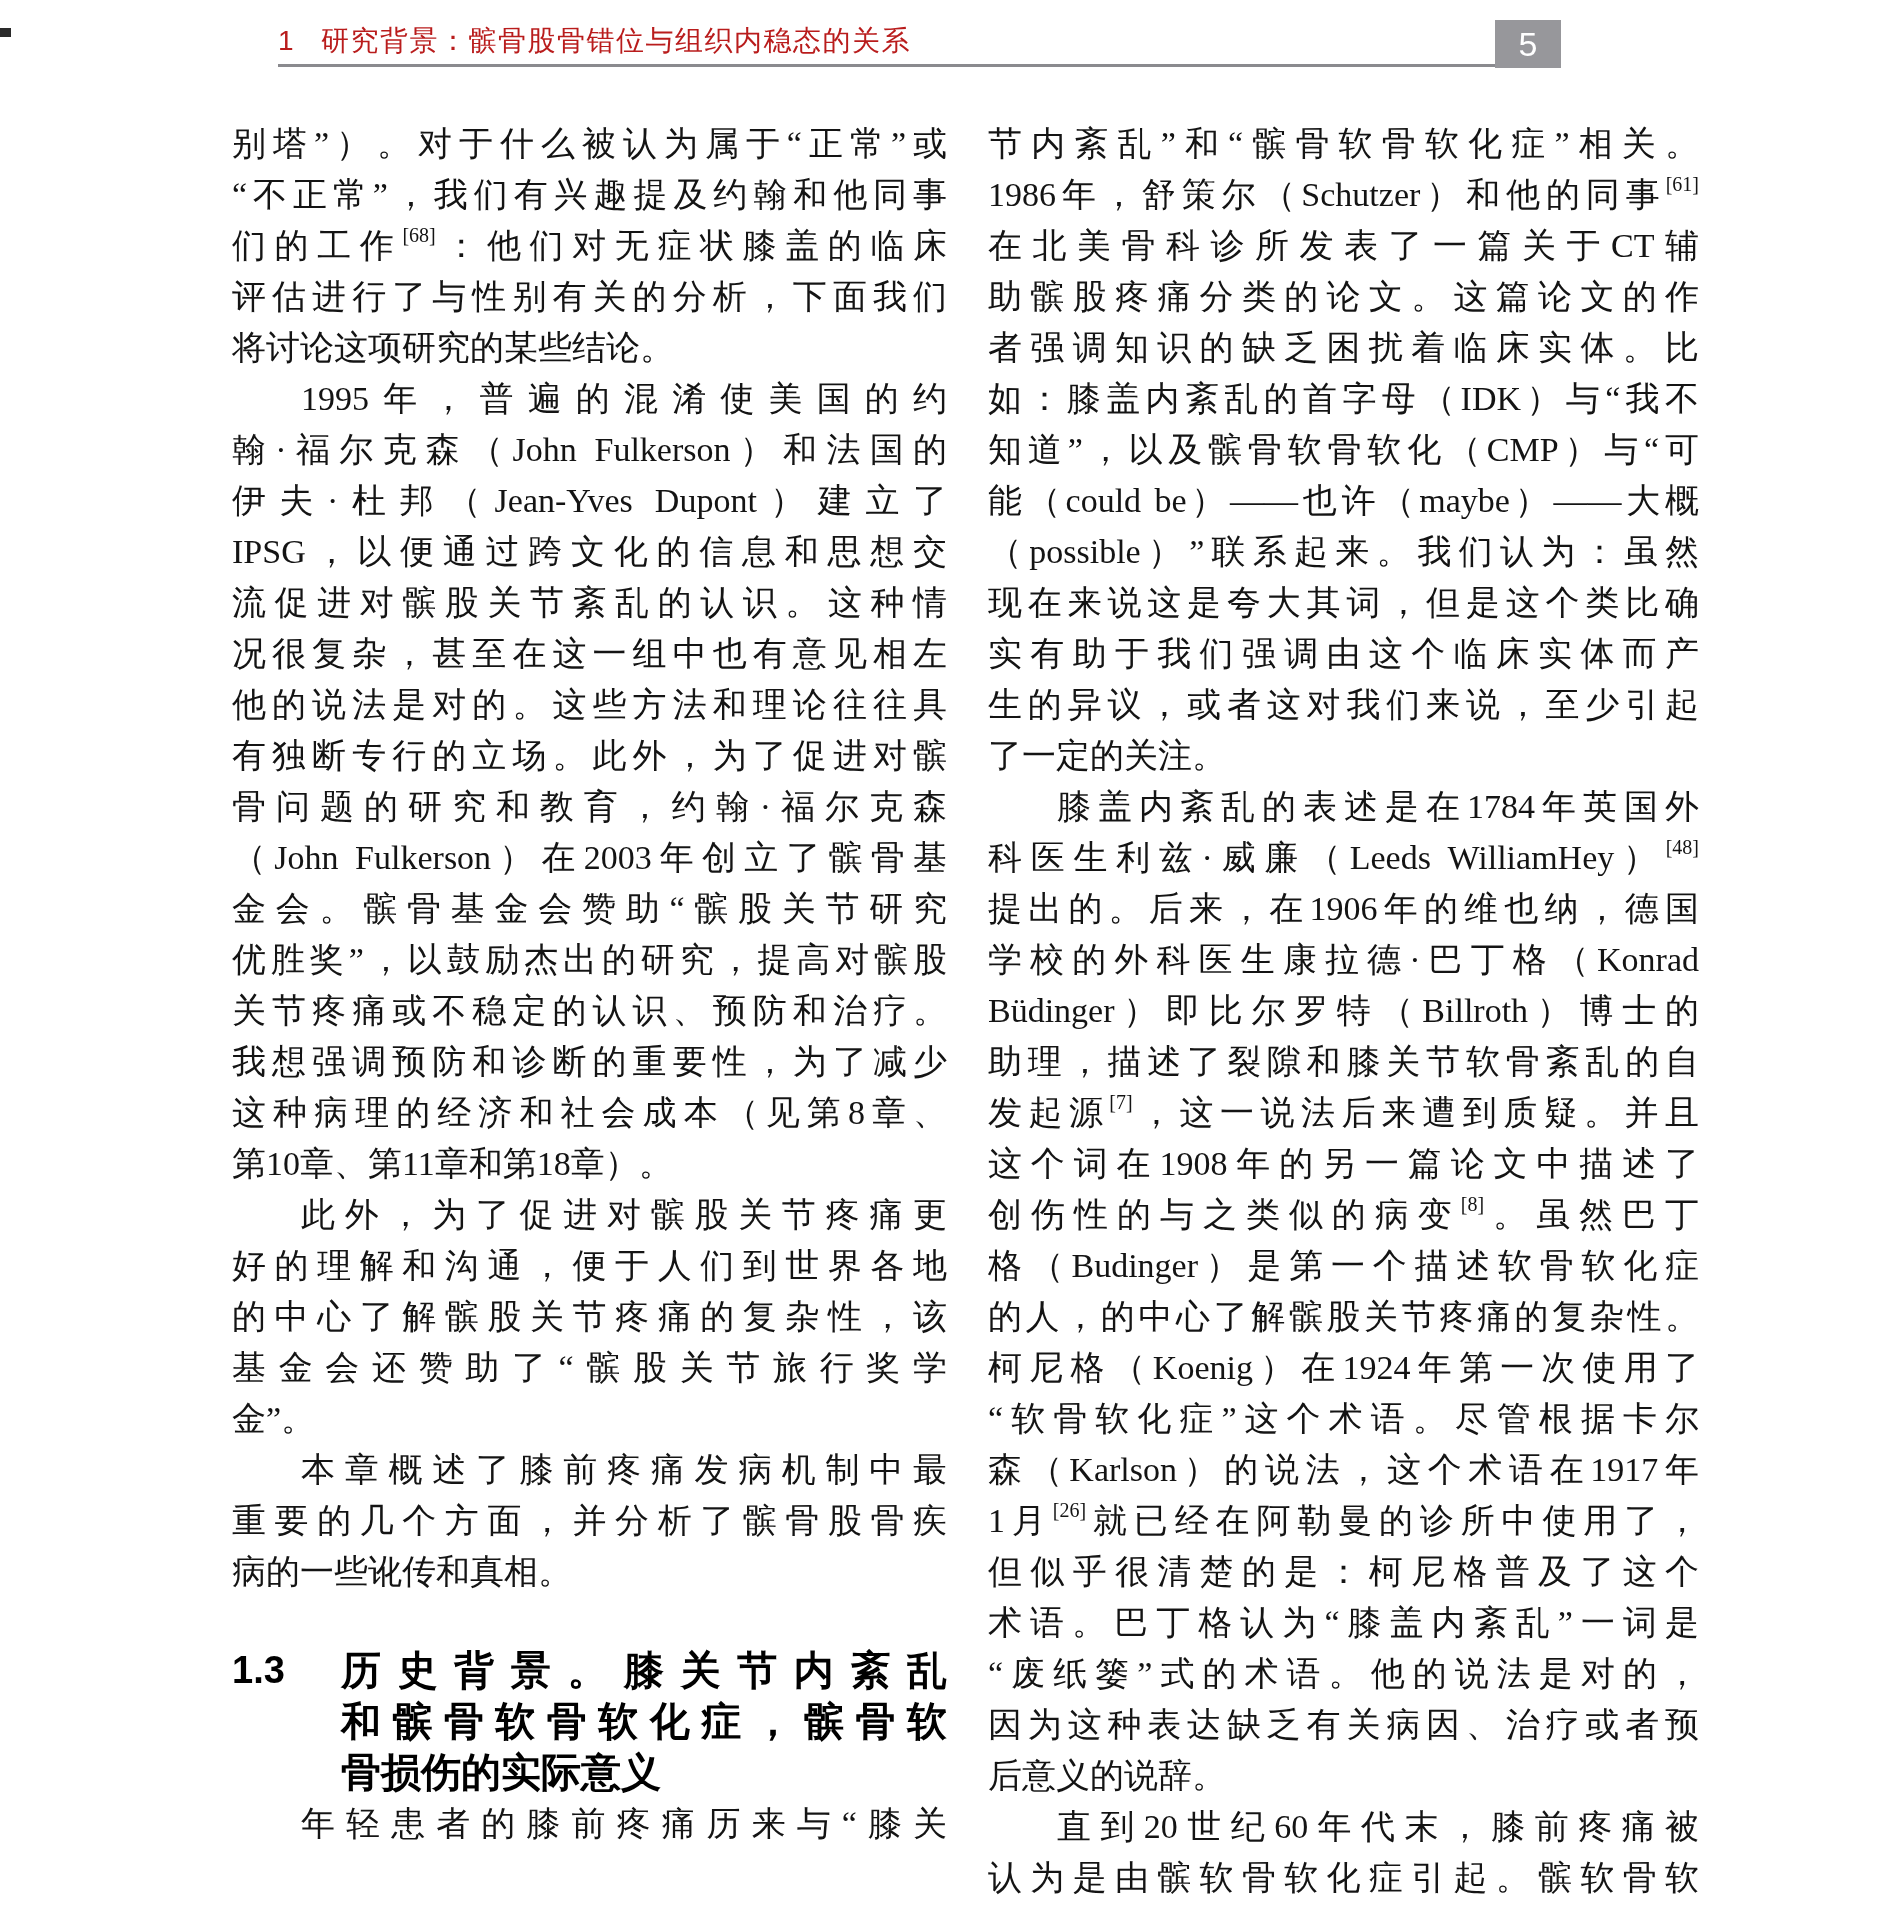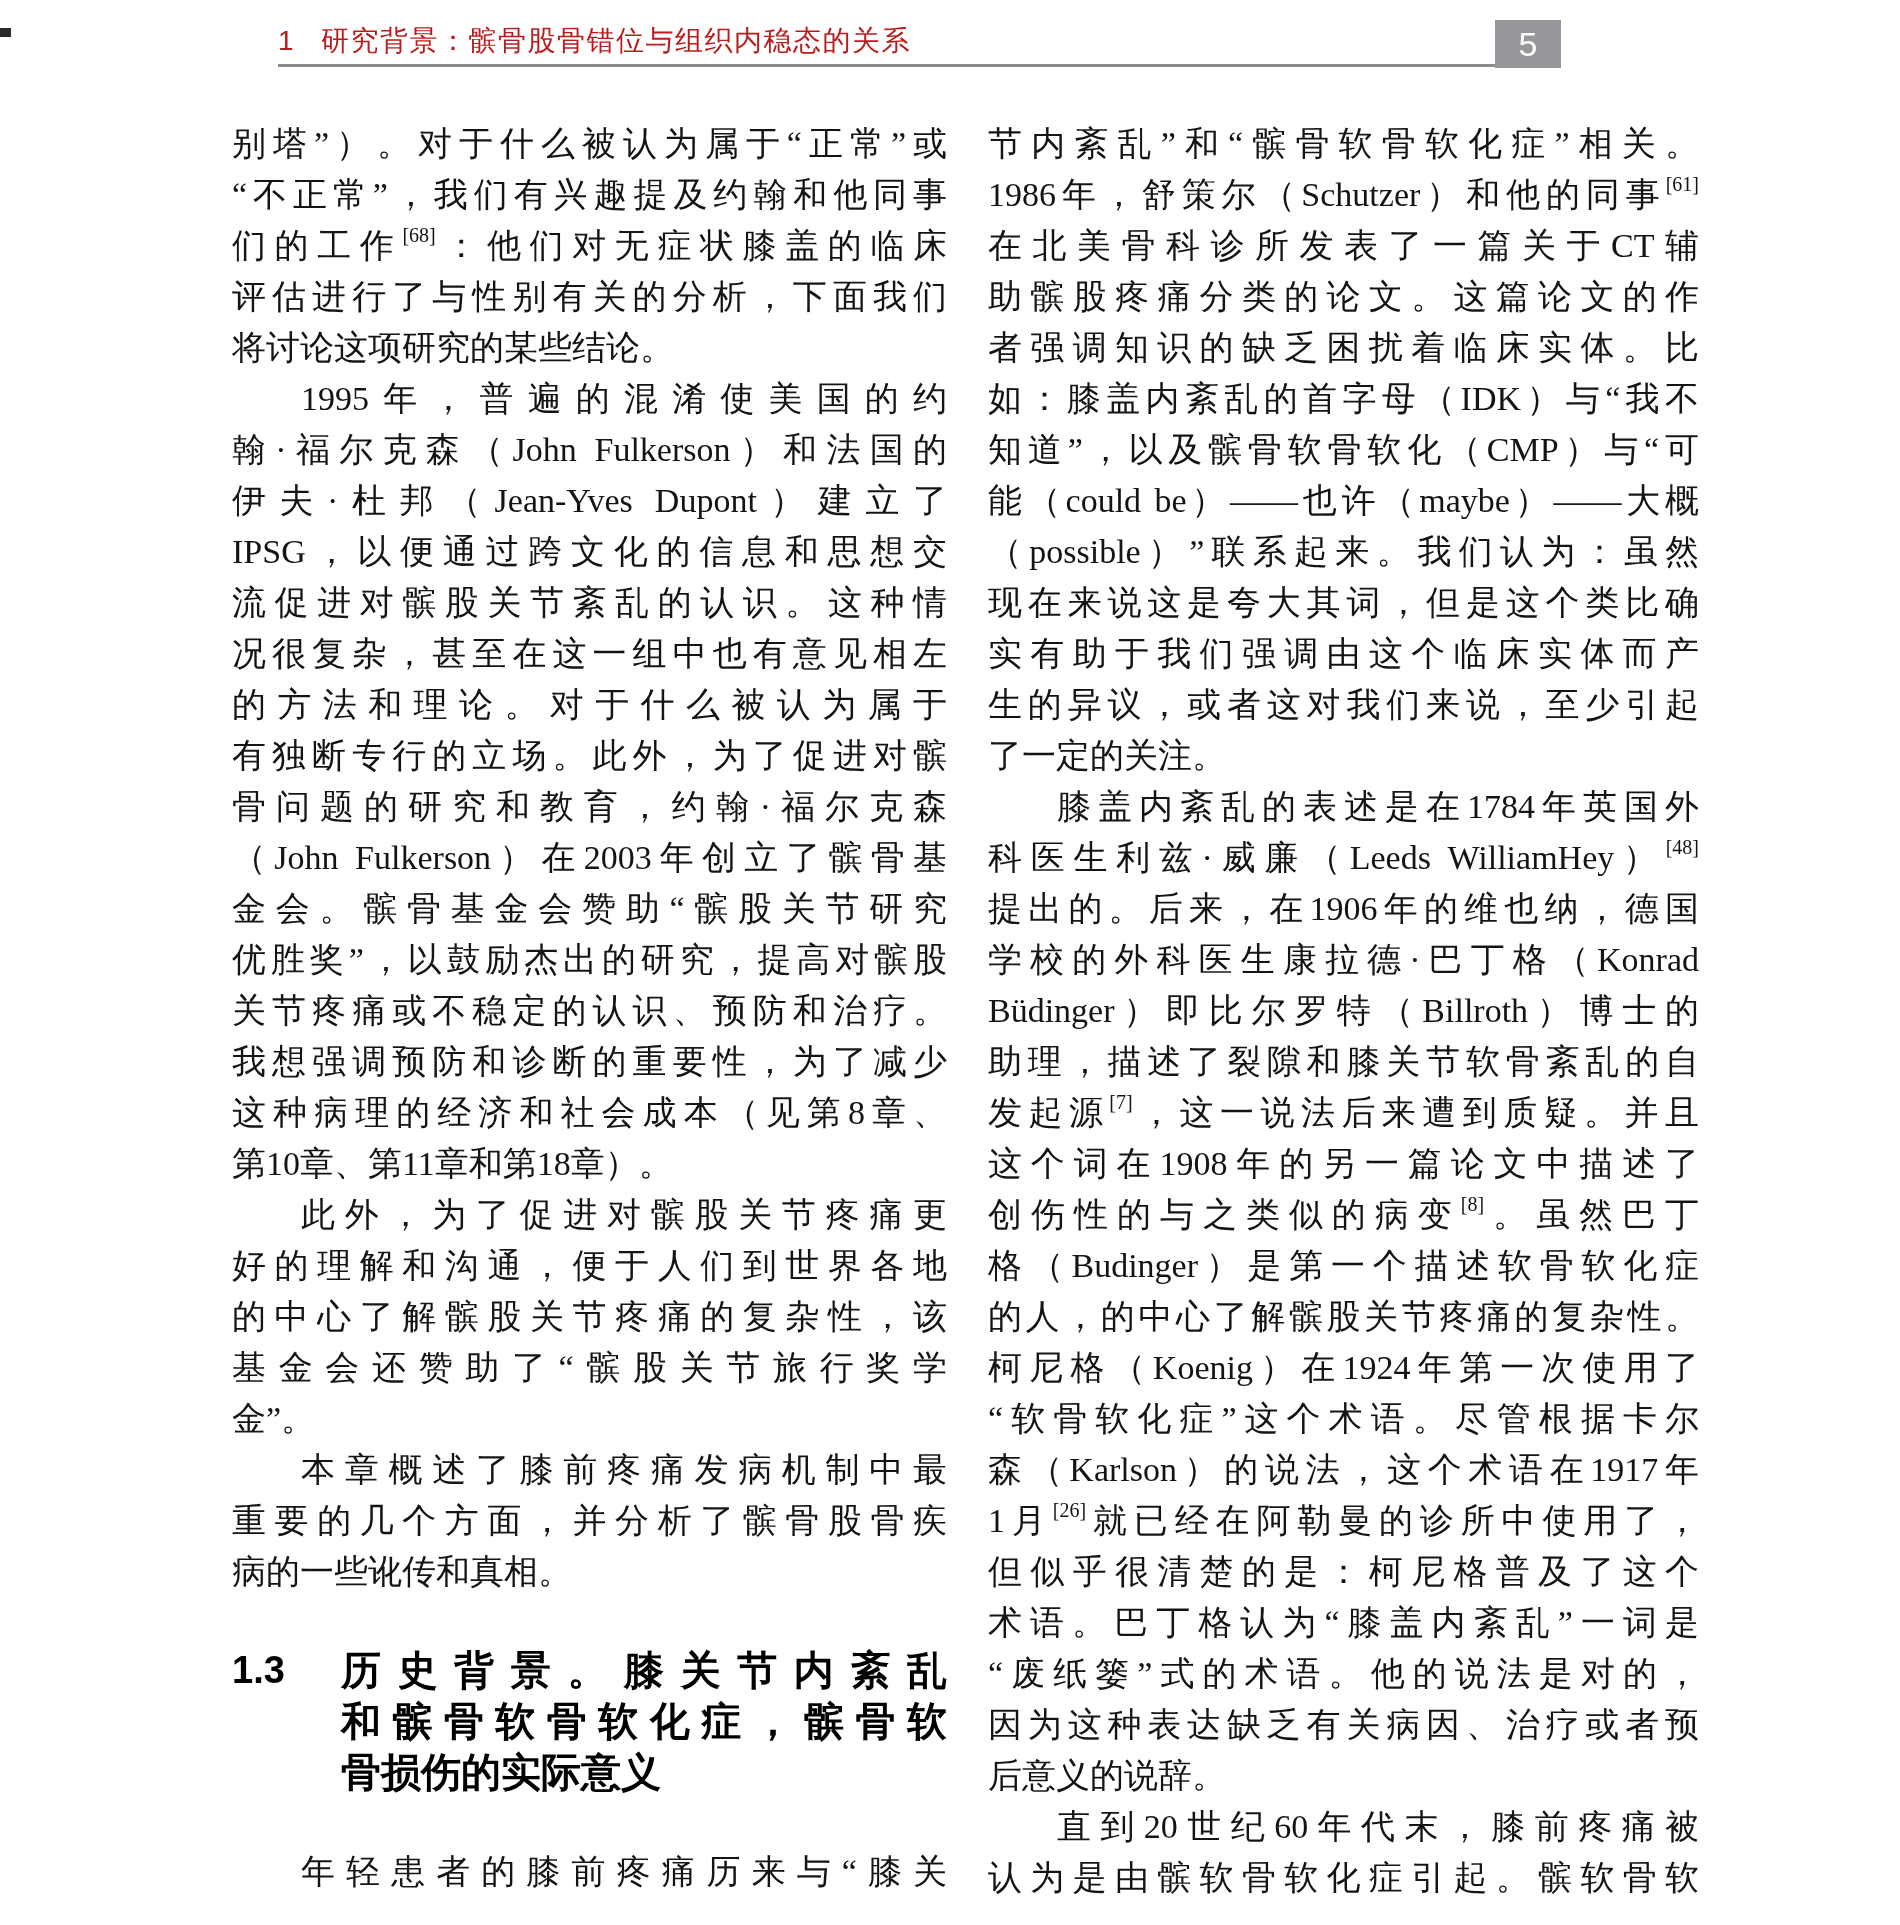--- a/index.html
+++ b/index.html
@@ -42,21 +42,21 @@
     text-justify:inter-character;
     color:#141414;
   }
   .line.ind{padding-left:69px;}
   .line.end{text-align-last:left;}
   sup.cite{
     font-size:20px;line-height:0;vertical-align:15.3px;letter-spacing:0;
   }
   
   .heading{
-    position:relative;margin-top:48px;margin-bottom:48px;
+    position:relative;margin-top:48px;
     padding-left:109px;
     font-family:"Liberation Sans", sans-serif;font-weight:700;color:#000000;
   }
   .heading .hnum{
     position:absolute;left:0;top:0;font-size:38px;line-height:51px;
   }
   .hline{
     height:51px;line-height:51px;font-size:40px;
     text-align:justify;text-align-last:justify;text-justify:inter-character;
   }
@@ -83,21 +83,21 @@
         <div class="line">“不正常”，我们有兴趣提及约翰和他同事</div>
         <div class="line">们的工作<sup class="cite">[68]</sup>：他们对无症状膝盖的临床</div>
         <div class="line">评估进行了与性别有关的分析，下面我们</div>
         <div class="line end">将讨论这项研究的某些结论。</div>
         <div class="line ind">1995年，普遍的混淆使美国的约</div>
         <div class="line">翰·福尔克森（John Fulkerson）和法国的</div>
         <div class="line">伊夫·杜邦（Jean-Yves Dupont）建立了</div>
         <div class="line">IPSG，以便通过跨文化的信息和思想交</div>
         <div class="line">流促进对髌股关节紊乱的认识。这种情</div>
         <div class="line">况很复杂，甚至在这一组中也有意见相左</div>
-        <div class="line">的方法和理论。对于什么被认为属于</div>
+        <div class="line">他的说法是对的。这些方法和理论往往具</div>
         <div class="line">有独断专行的立场。此外，为了促进对髌</div>
         <div class="line">骨问题的研究和教育，约翰·福尔克森</div>
         <div class="line">（John Fulkerson）在2003年创立了髌骨基</div>
         <div class="line">金会。髌骨基金会赞助“髌股关节研究</div>
         <div class="line">优胜奖”，以鼓励杰出的研究，提高对髌股</div>
         <div class="line">关节疼痛或不稳定的认识、预防和治疗。</div>
         <div class="line">我想强调预防和诊断的重要性，为了减少</div>
         <div class="line">这种病理的经济和社会成本（见第8章、</div>
         <div class="line end">第10章、第11章和第18章）。</div>
         <div class="line ind">此外，为了促进对髌股关节疼痛更</div>

